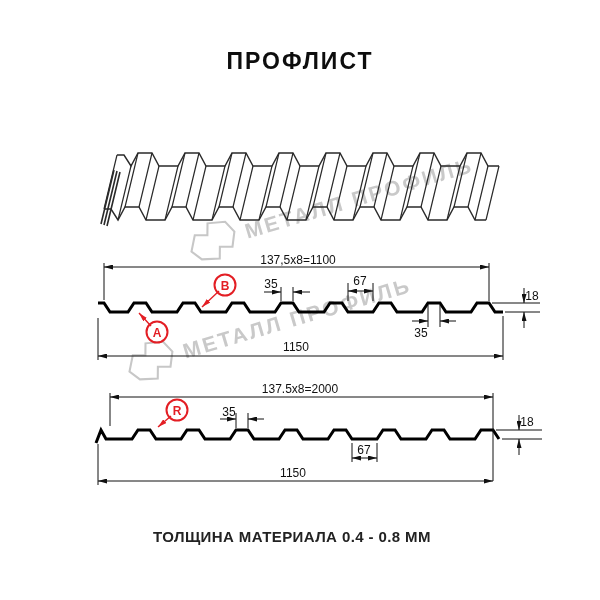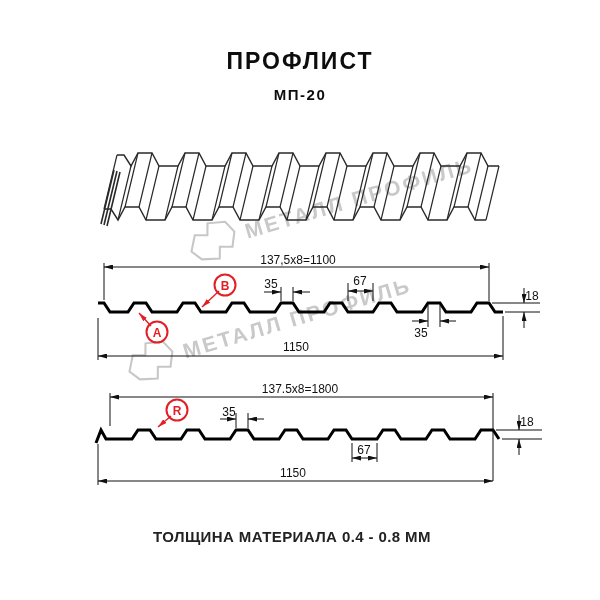--- a/index.html
+++ b/index.html
@@ -122,32 +122,31 @@
       <line x1="98" y1="481" x2="493" y2="481" marker-start="url(#ma)" marker-end="url(#mae)"></line>
     </g>
     <g stroke="#e31e24" stroke-width="1.4" fill="none">
       <line x1="171" y1="416" x2="158" y2="427" marker-end="url(#mr)"></line>
     </g>
   </g>
 </svg>
 
 <div class="abs txt-layer" style="left:0;top:0;width:600px;height:600px;pointer-events:none;">
   <div class="abs title">ПРОФЛИСТ</div>
-  <div class="abs subtitle">МП-20</div>
 
   <div class="abs dim" style="left:298px;top:260px;">137,5x8=1100</div>
   <div class="abs dim" style="left:271px;top:284px;">35</div>
   <div class="abs dim" style="left:360px;top:281px;">67</div>
   <div class="abs dim" style="left:532px;top:296px;">18</div>
   <div class="abs dim" style="left:421px;top:333px;">35</div>
   <div class="abs dim" style="left:296px;top:347px;">1150</div>
   <div class="abs badge" style="left:225px;top:285px;">B</div>
   <div class="abs badge" style="left:157px;top:332px;">A</div>
 
-  <div class="abs dim" style="left:300px;top:389px;">137.5x8=1800</div>
+  <div class="abs dim" style="left:300px;top:389px;">137.5x8=2000</div>
   <div class="abs dim" style="left:229px;top:412px;">35</div>
   <div class="abs dim" style="left:527px;top:422px;">18</div>
   <div class="abs dim" style="left:364px;top:450px;">67</div>
   <div class="abs dim" style="left:293px;top:473px;">1150</div>
   <div class="abs badge" style="left:177px;top:410px;">R</div>
 
   <div class="abs footer">ТОЛЩИНА МАТЕРИАЛА 0.4 - 0.8 ММ</div>
 </div>
 
 </body></html>

